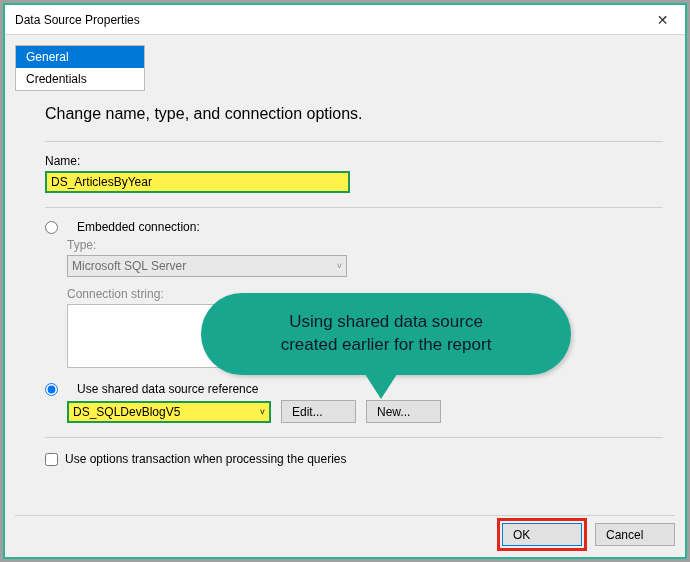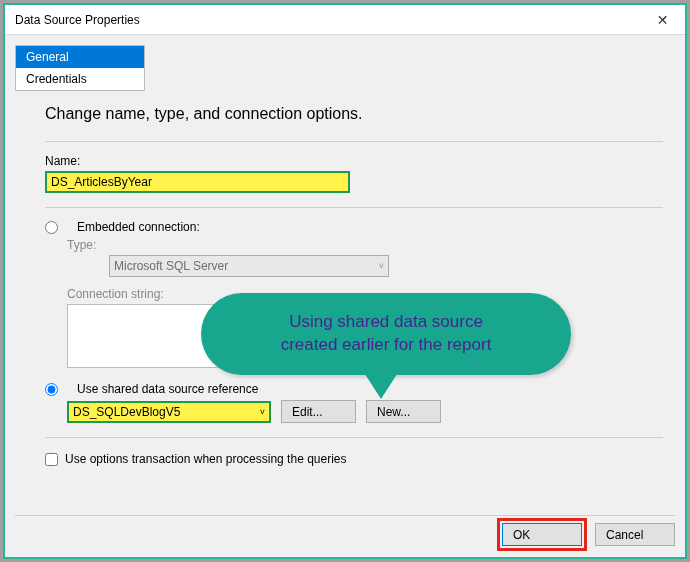--- a/index.html
+++ b/index.html
@@ -109,21 +109,21 @@
     border: 1px solid #adadad;
     background: #e8e8e8;
     font-size: 12px;
     padding: 1px 4px;
     height: 22px;
     display: flex;
     align-items: center;
     justify-content: space-between;
     color: #6e6e6e;
   }
-  .type-select { width: 280px; margin-left: 42px; }
+  .type-select { width: 280px; }
   .chev { font-size: 9px; color: #888; }
   .shared-row { display: flex; align-items: center; gap: 10px; }
   .shared-select-wrap { width: 204px; }
   .shared-select {
     background: #fff24a;
     color: #000;
     border: none;
     height: 18px;
   }
   .shared-select .chev { color: #000; }
@@ -187,21 +187,21 @@
     margin-right: 8px;
   }
   .callout {
     position: absolute;
     left: 196px;
     top: 258px;
     width: 370px;
     height: 82px;
     background: #18a78e;
     border-radius: 46px;
-    color: #4c1d95;
+    color: #0f172a;
     font-size: 17px;
     display: flex;
     align-items: center;
     justify-content: center;
     text-align: center;
     line-height: 1.35;
     padding: 8px 26px;
     z-index: 5;
     box-shadow: 2px 2px 4px rgba(0,0,0,0.18);
   }

